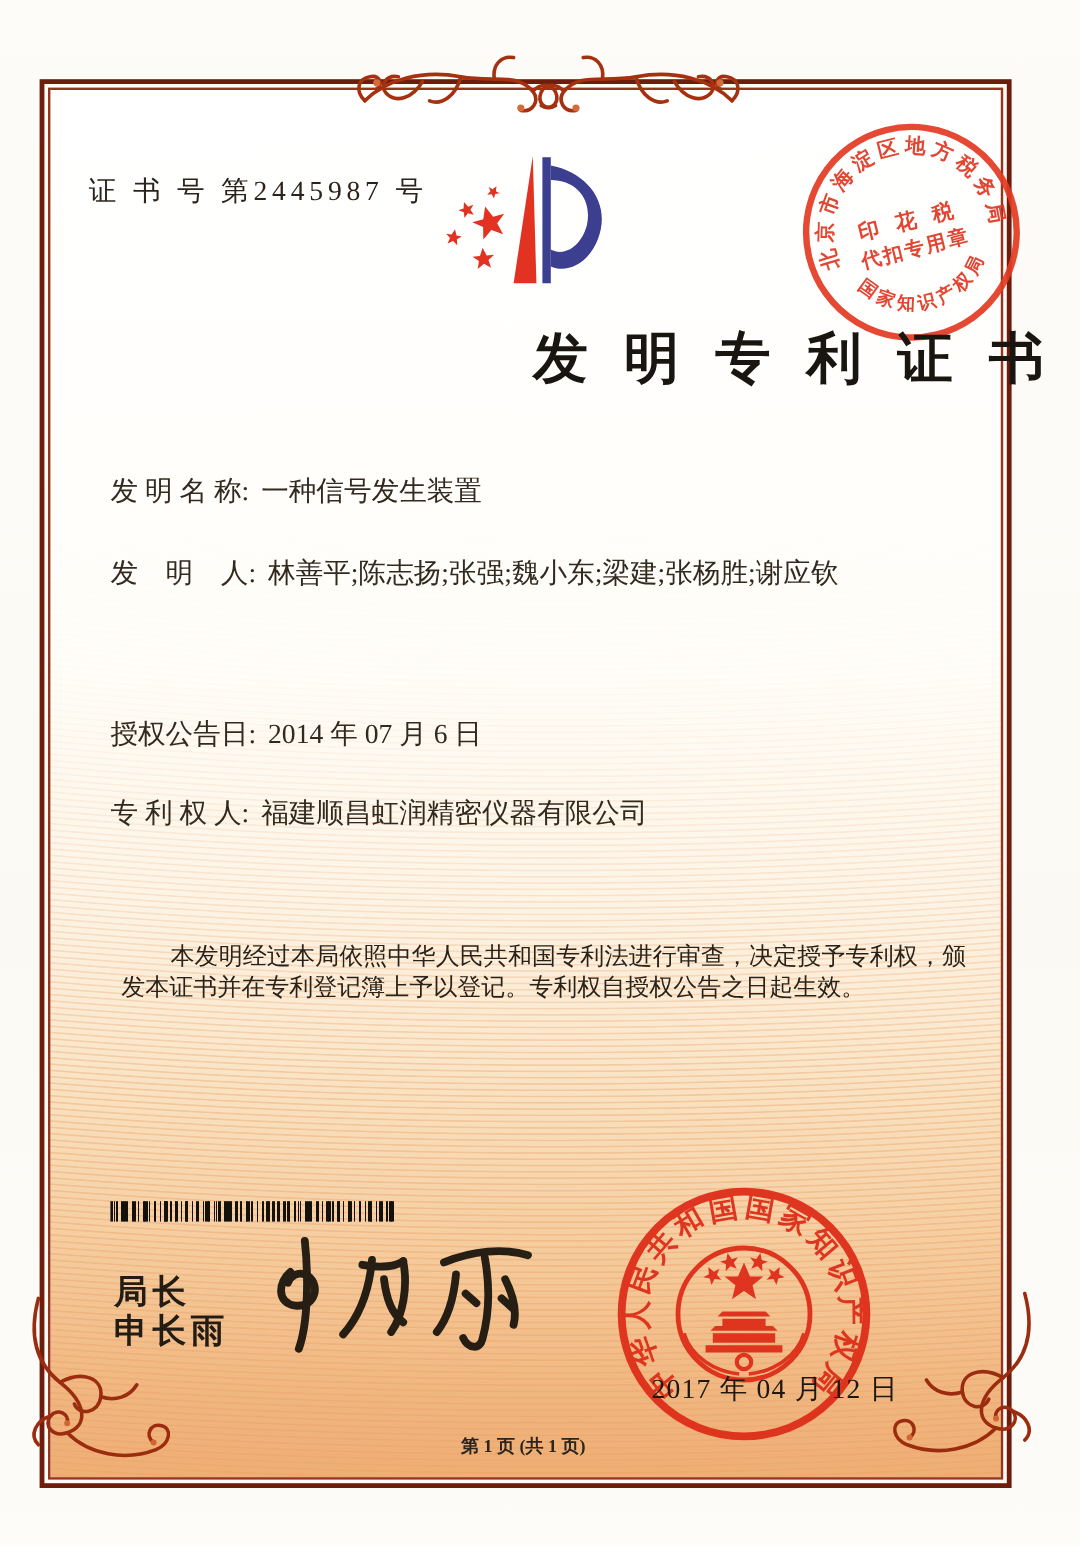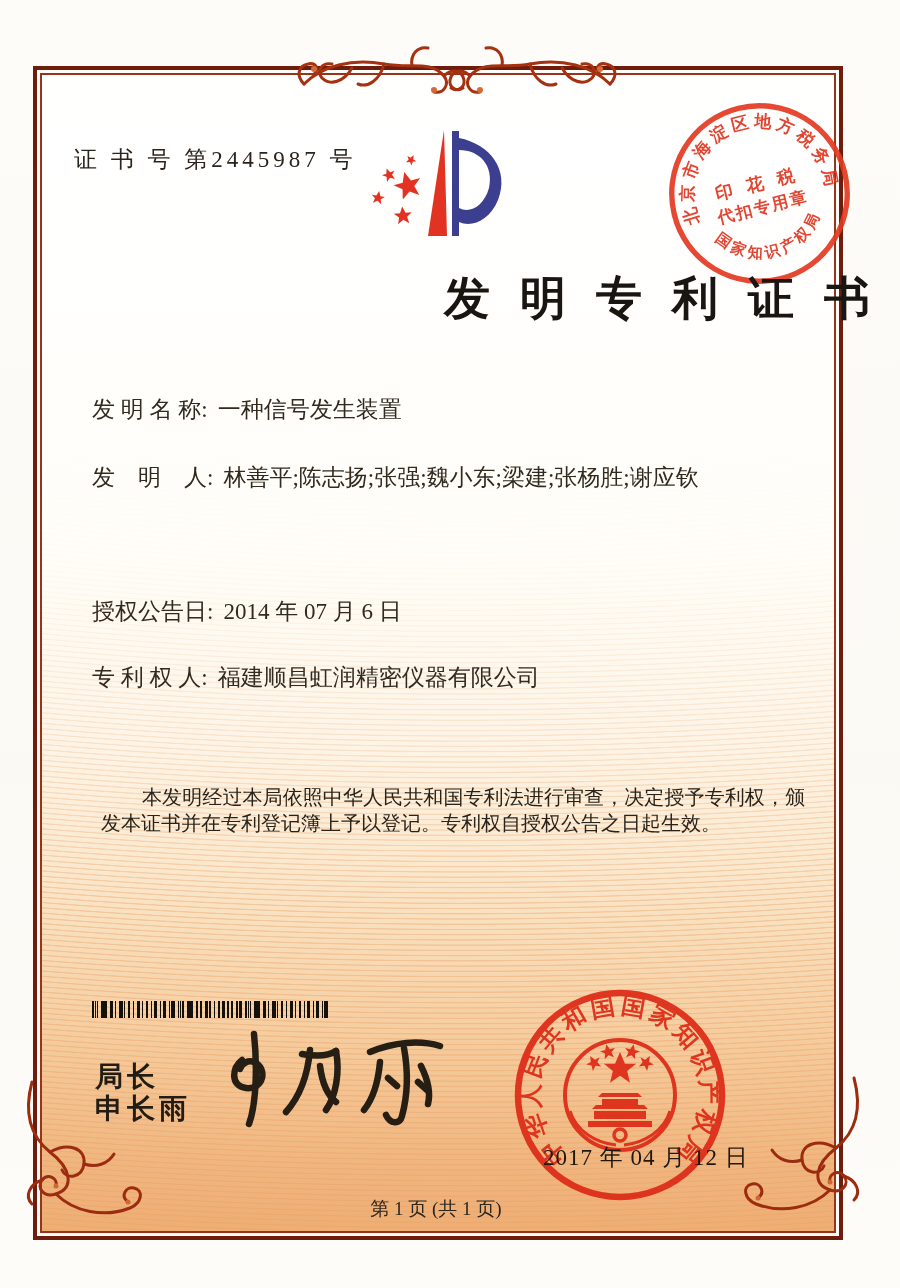--- a/index.html
+++ b/index.html
@@ -37,21 +37,21 @@
       repeating-linear-gradient(90deg,#14110d 0 2px,transparent 2px 5px,#14110d 5px 6px,transparent 6px 9px),
       repeating-linear-gradient(90deg,transparent 0 3px,#14110d 3px 4px,transparent 4px 11px,#14110d 11px 14px,transparent 14px 17px);
   }
   .director-title,.director-name{
     position:absolute; left:95px; font-family:Liberation Mono, monospace;
     font-weight:600; font-size:28px; letter-spacing:4px; color:#221c14;
   }
   .director-title{top:1058px}
   .director-name{top:1090px}
   .seal-date{position:absolute; left:543px; top:1142px; font-size:23px; letter-spacing:1px; color:#20180f; z-index:6;}
-  .footer{position:absolute; left:33px; top:1196px; width:806px; text-align:center; font-size:19px; color:#2c251d;}
+  .footer{position:absolute; left:33px; top:1196px; width:806px; text-align:center; font-size:15px; color:#2c251d;font-weight:bold;}
   .abs{position:absolute;}
   svg{display:block;}
   .tax-stamp{transform:rotate(-14deg); opacity:.92;}
   .seal{opacity:.95;}
 </style>
 </head>
 <body>
 
 <div class="page">
 

